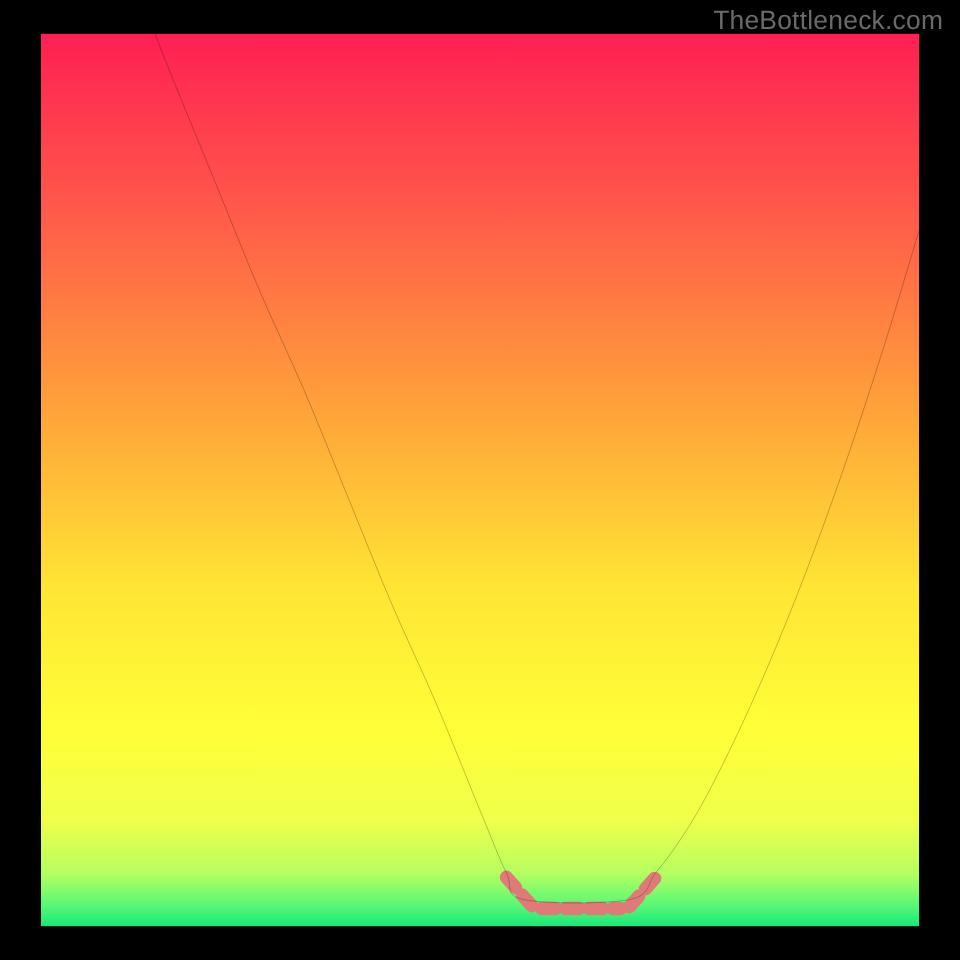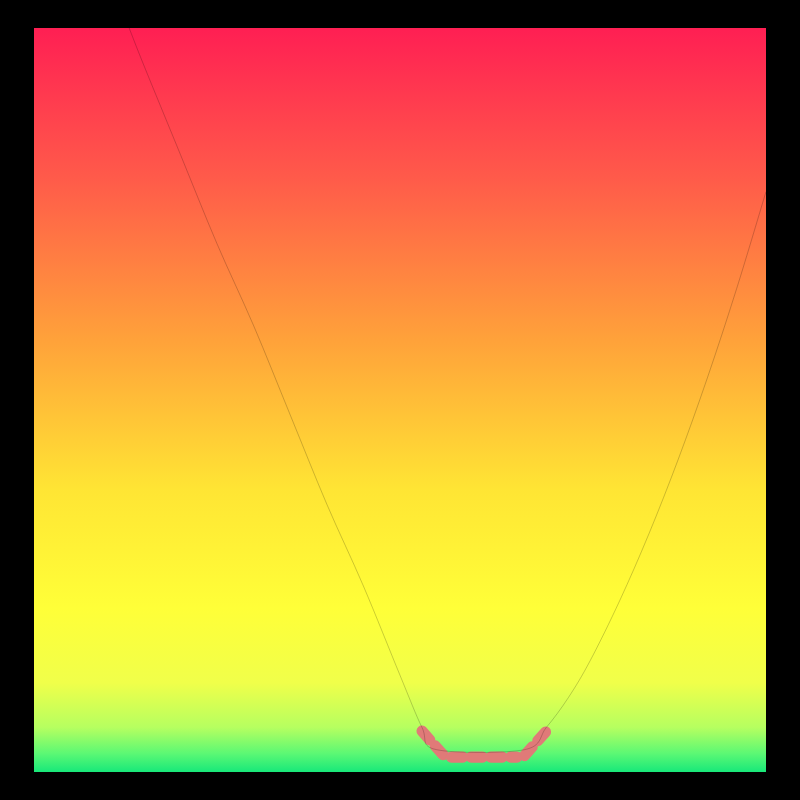--- a/index.html
+++ b/index.html
@@ -32,20 +32,21 @@
     top: 28px;
     width: 732px;
     height: 744px;
     display: block;
   }
 </style>
 </head>
 <body>
 
 <div class="frame">
+  <div class="watermark">TheBottleneck.com</div>
   <svg class="plot" viewBox="0 0 100 100" preserveAspectRatio="none">
     <defs>
       <linearGradient id="bg-grad" x1="0" y1="0" x2="0" y2="1">
           <stop offset="0%" stop-color="#ff1f53"></stop>
           <stop offset="20%" stop-color="#ff5a4a"></stop>
           <stop offset="42%" stop-color="#ffa23a"></stop>
           <stop offset="62%" stop-color="#ffe534"></stop>
           <stop offset="78%" stop-color="#ffff38"></stop>
           <stop offset="88%" stop-color="#f0ff4a"></stop>
           <stop offset="94%" stop-color="#b6ff60"></stop>

